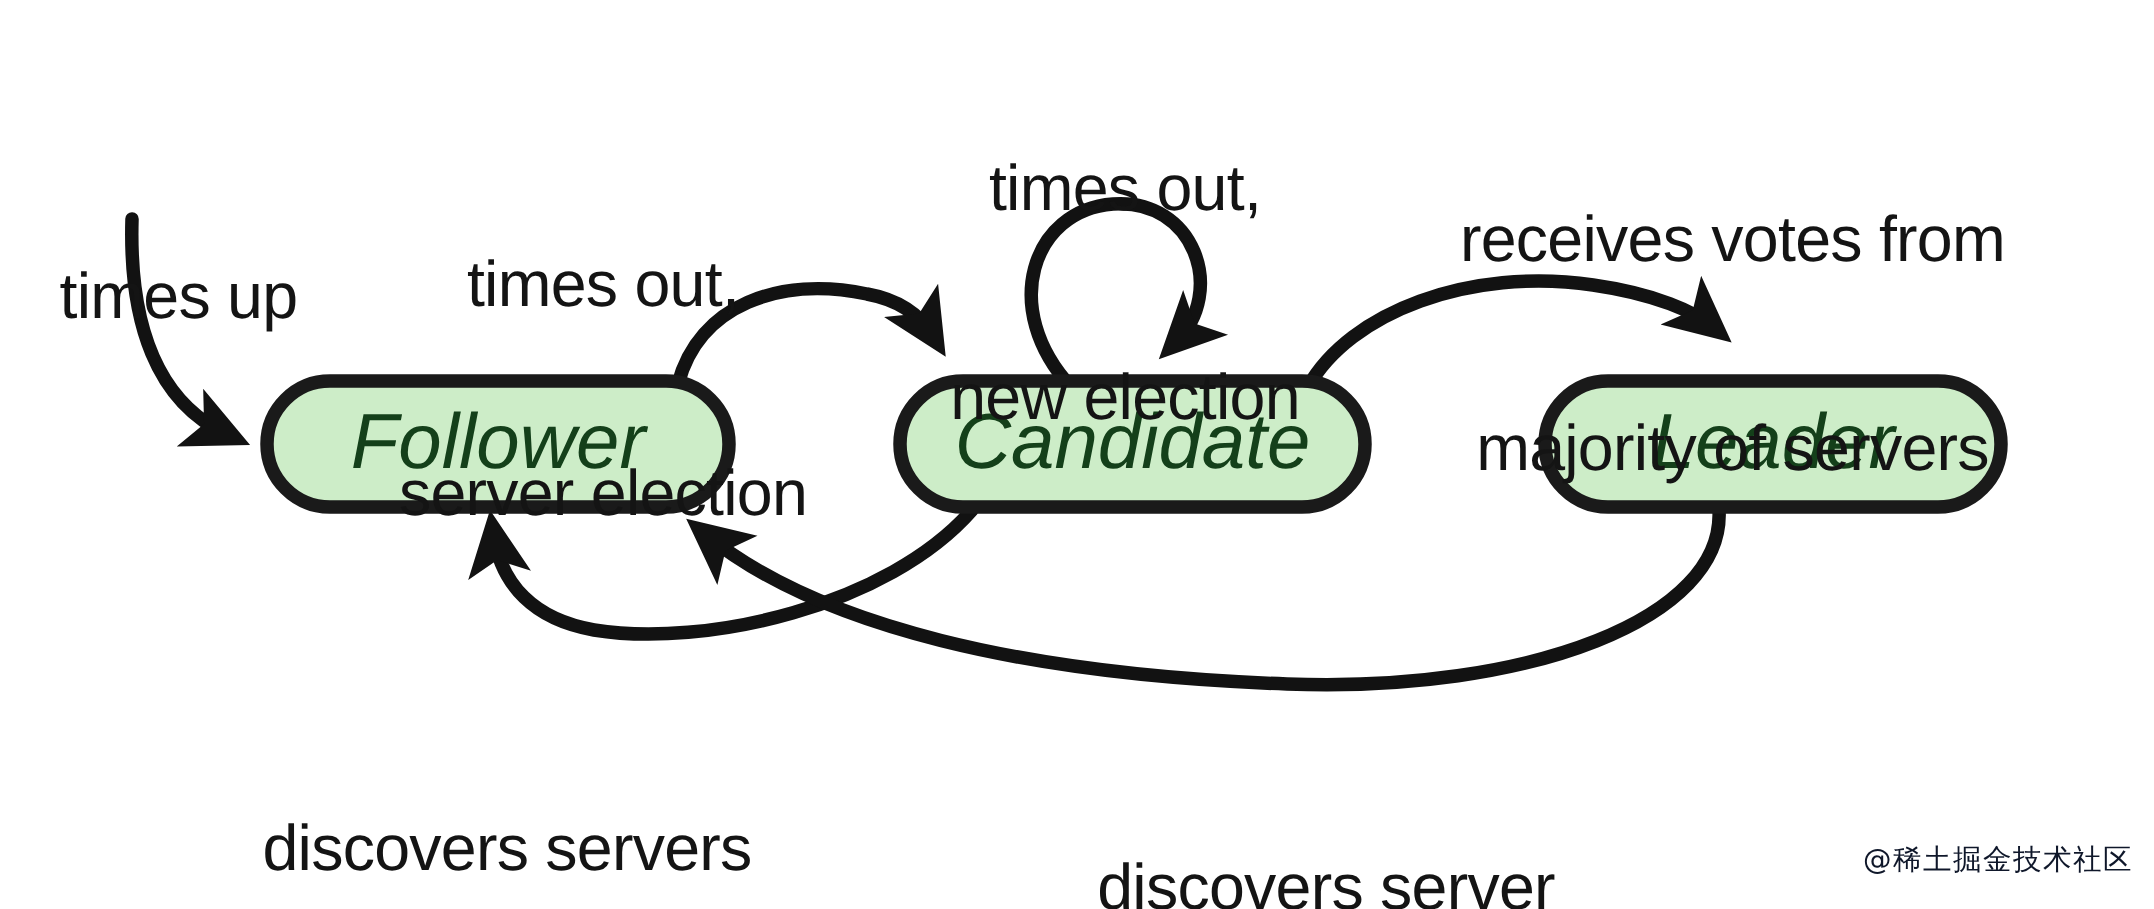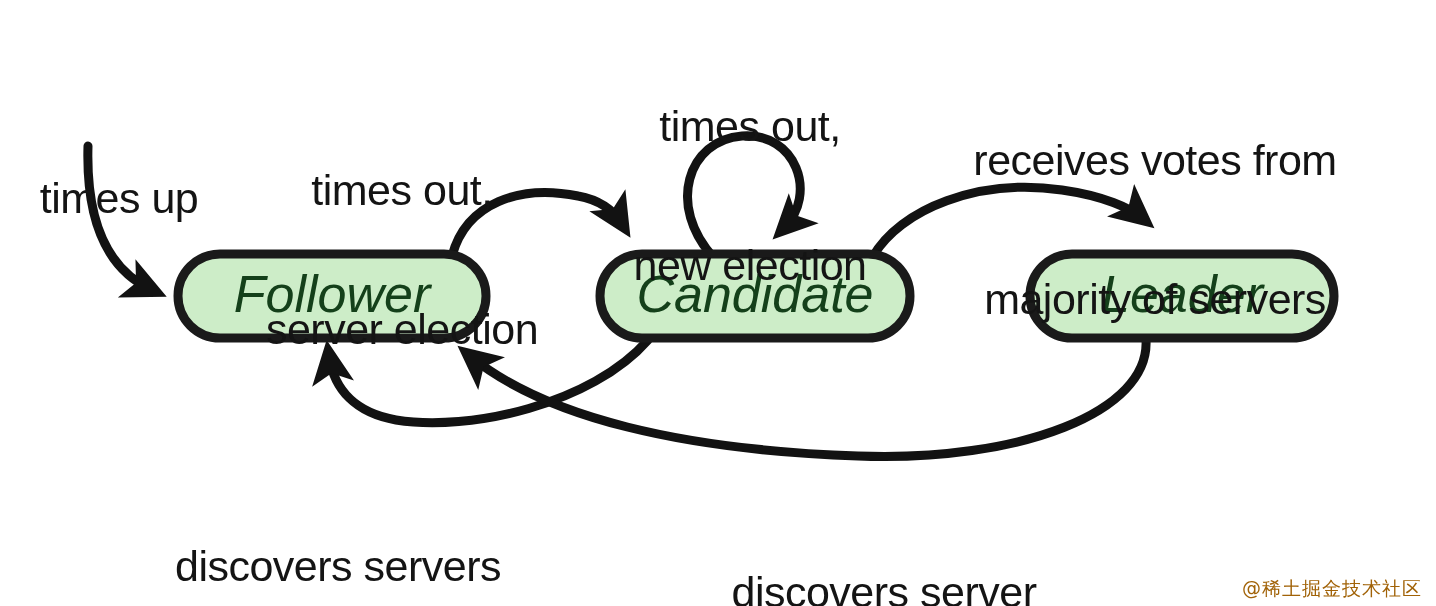--- a/index.html
+++ b/index.html
@@ -49,24 +49,24 @@
     font-family: "Liberation Sans", sans-serif;
     font-size: 43px;
     line-height: 1.08;
     text-align: center;
     white-space: pre;
     letter-spacing: -0.5px;
   }
   .watermark {
     position: absolute;
     right: 14px;
-    bottom: 4px;
+    bottom: 20px;
     font-family: "DejaVu Sans", sans-serif;
     font-size: 19px;
-    color: #a16207;
+    color: #0f172a;
     letter-spacing: 1px;
   }
 </style>
 </head>
 <body>
 
 <div id="canvas">
 
   <svg id="diagram-svg" viewBox="0 0 1436 606">
     <defs>

